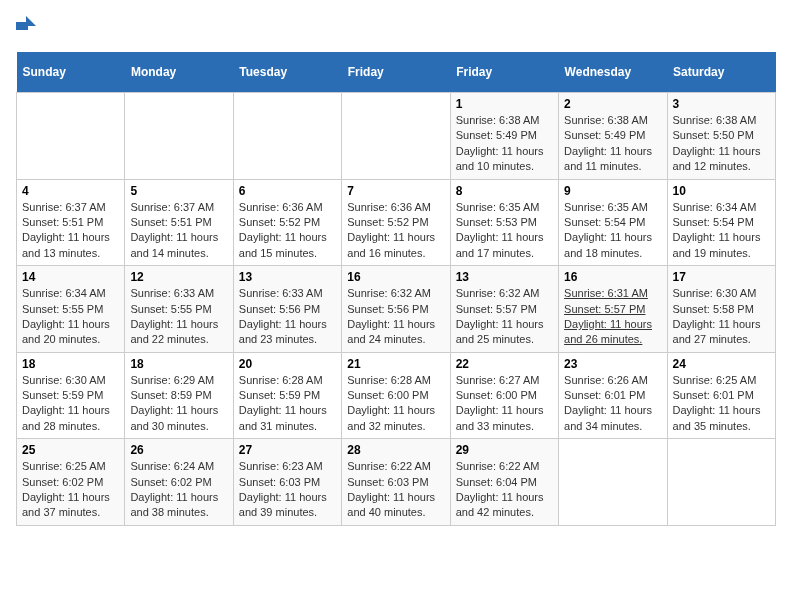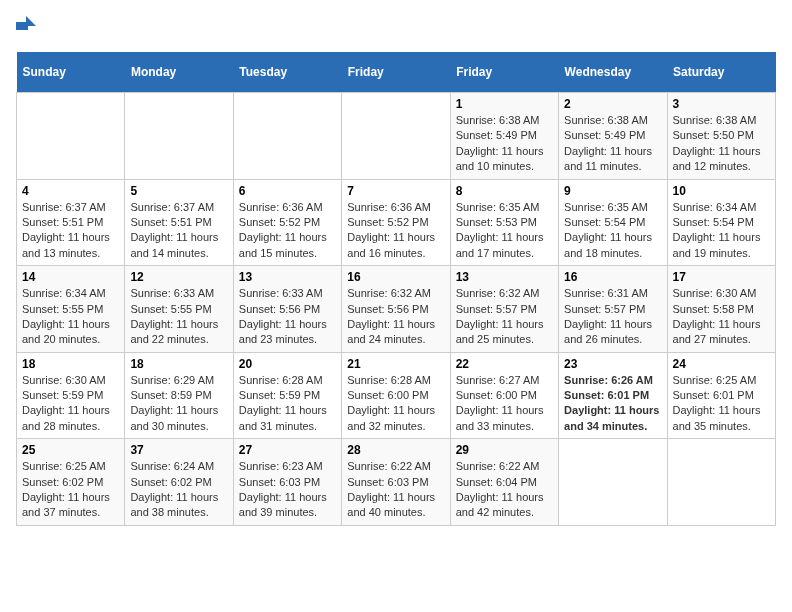--- a/index.html
+++ b/index.html
@@ -213,21 +213,21 @@
 Daylight: 11 hours and 24 minutes.</div>
         </td>
         <td>
           <div class="day-number">13</div>
           <div class="day-info" style="white-space: pre-line;">Sunrise: 6:32 AM
 Sunset: 5:57 PM
 Daylight: 11 hours and 25 minutes.</div>
         </td>
         <td>
           <div class="day-number">16</div>
-          <div class="day-info" style="white-space: pre-line;">Sunrise: 6:31 AM
+          <div class="day-info" style="white-space: pre-line; text-decoration: underline;">Sunrise: 6:31 AM
 Sunset: 5:57 PM
 Daylight: 11 hours and 26 minutes.</div>
         </td>
         <td>
           <div class="day-number">17</div>
           <div class="day-info" style="white-space: pre-line;">Sunrise: 6:30 AM
 Sunset: 5:58 PM
 Daylight: 11 hours and 27 minutes.</div>
         </td>
       </tr>
@@ -257,40 +257,40 @@
 Daylight: 11 hours and 32 minutes.</div>
         </td>
         <td>
           <div class="day-number">22</div>
           <div class="day-info" style="white-space: pre-line;">Sunrise: 6:27 AM
 Sunset: 6:00 PM
 Daylight: 11 hours and 33 minutes.</div>
         </td>
         <td>
           <div class="day-number">23</div>
-          <div class="day-info" style="white-space: pre-line; font-weight: bold;">Sunrise: 6:26 AM
+          <div class="day-info" style="white-space: pre-line;">Sunrise: 6:26 AM
 Sunset: 6:01 PM
 Daylight: 11 hours and 34 minutes.</div>
         </td>
         <td>
           <div class="day-number">24</div>
           <div class="day-info" style="white-space: pre-line;">Sunrise: 6:25 AM
 Sunset: 6:01 PM
 Daylight: 11 hours and 35 minutes.</div>
         </td>
       </tr>
       <tr>
         <td>
           <div class="day-number">25</div>
           <div class="day-info" style="white-space: pre-line;">Sunrise: 6:25 AM
 Sunset: 6:02 PM
 Daylight: 11 hours and 37 minutes.</div>
         </td>
         <td>
-          <div class="day-number">37</div>
+          <div class="day-number">26</div>
           <div class="day-info" style="white-space: pre-line;">Sunrise: 6:24 AM
 Sunset: 6:02 PM
 Daylight: 11 hours and 38 minutes.</div>
         </td>
         <td>
           <div class="day-number">27</div>
           <div class="day-info" style="white-space: pre-line;">Sunrise: 6:23 AM
 Sunset: 6:03 PM
 Daylight: 11 hours and 39 minutes.</div>
         </td>

